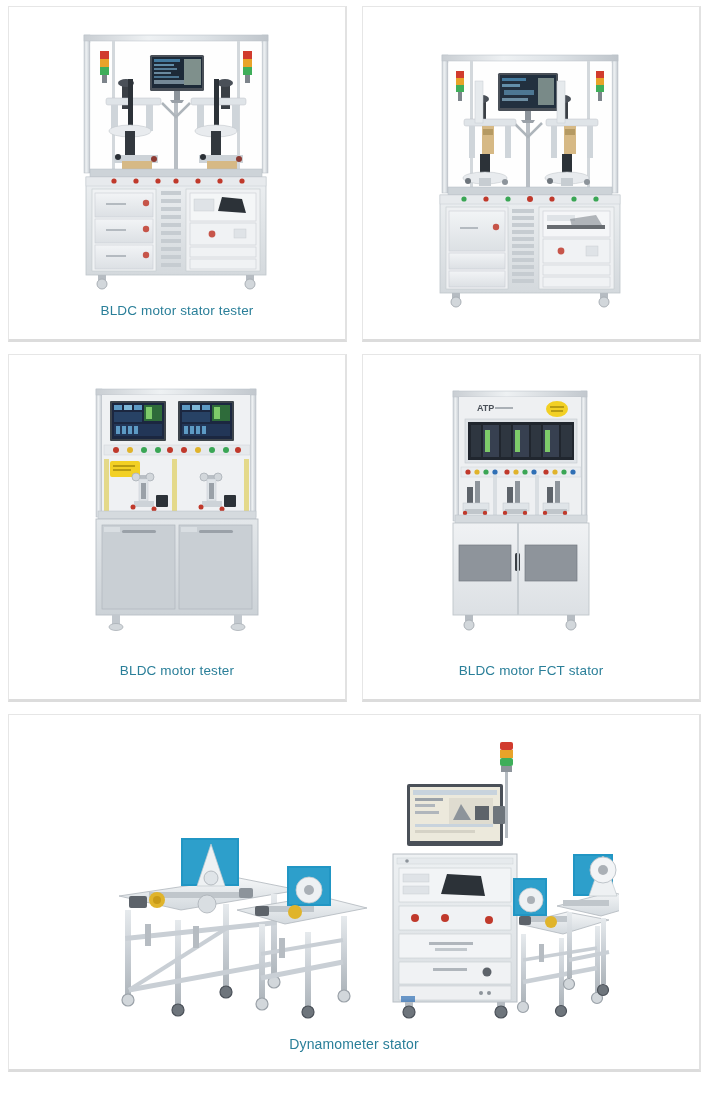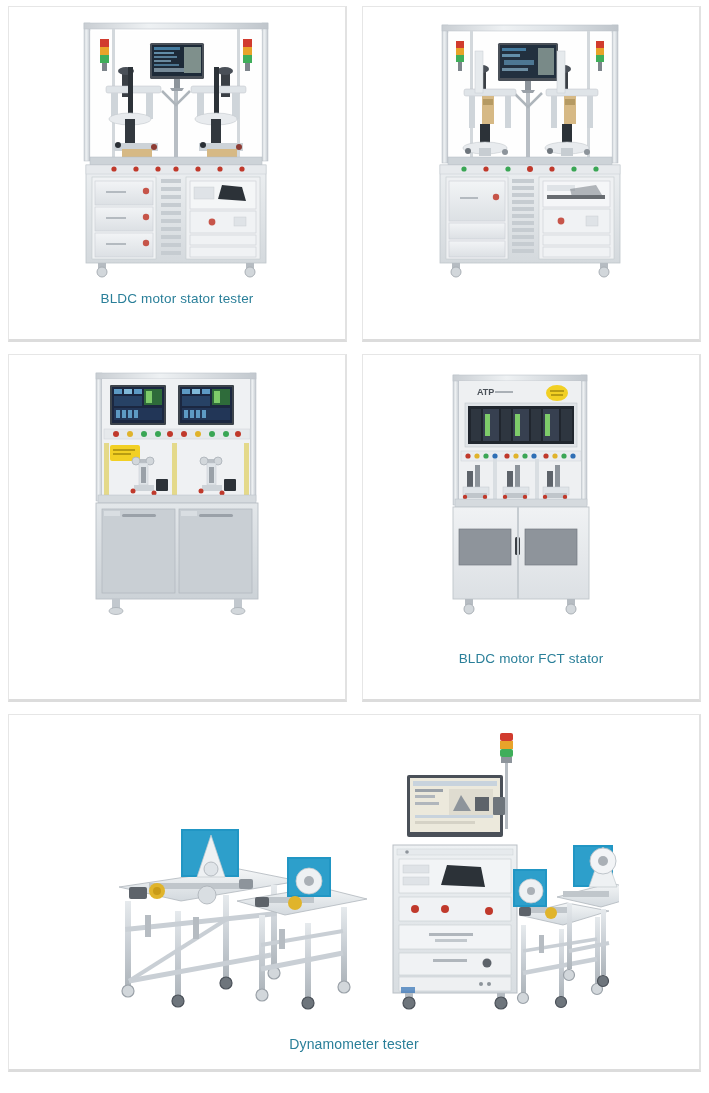--- a/index.html
+++ b/index.html
@@ -37,30 +37,30 @@
     position: relative;
   }
   .row-1 .card, .row-2 .card { flex: 1 1 0; height: 336px; }
   .row-2 .card { height: 348px; }
   .row-3 .card { width: 100%; height: 358px; }
 
   .card-figure {
     flex: 1 1 auto;
     width: 100%;
     display: flex;
-    align-items: flex-start;
+    align-items: center;
     justify-content: center;
     padding: 4px 0 0 0;
   }
   .card-caption {
     color: #2a7f99;
     font-size: 13.5px;
     line-height: 1.2;
     text-align: center;
-    padding: 0 4px 32px 4px;
+    padding: 0 4px 20px 4px;
     width: 100%;
     letter-spacing: .15px;
     font-family: "Liberation Sans", sans-serif;
   }
   .row-3 .card-caption { font-size: 14px; padding-bottom: 16px; }
 
   svg { display: block; }
 </style>
 </head>
 <body>
@@ -464,20 +464,21 @@
           <rect x="115" y="155" width="34" height="3" rx="1.5" fill="#9aa1a8"></rect>
           <rect x="20" y="152" width="16" height="5" fill="#d9dee2"></rect>
           <rect x="97" y="152" width="16" height="5" fill="#d9dee2"></rect>
 
           <rect x="28" y="240" width="8" height="10" fill="#c2c8ce"></rect>
           <ellipse cx="32" cy="252" rx="7" ry="3.5" fill="#d2d7db" stroke="#aab0b6" stroke-width="0.8"></ellipse>
           <rect x="150" y="240" width="8" height="10" fill="#c2c8ce"></rect>
           <ellipse cx="154" cy="252" rx="7" ry="3.5" fill="#d2d7db" stroke="#aab0b6" stroke-width="0.8"></ellipse>
         </svg>
       </div>
+      <div class="card-caption">BLDC motor tester</div>
     </div>
 
     <div class="card">
       <div class="card-figure">
         <svg width="192" height="272" viewBox="0 0 192 272">
           <defs>
             <linearGradient id="metal4" x1="0" y1="0" x2="1" y2="0">
               <stop offset="0" stop-color="#c9ced3"></stop>
                 <stop offset="0.4" stop-color="#eef1f3"></stop>
               <stop offset="1" stop-color="#c2c8ce"></stop>
@@ -738,17 +739,17 @@
             <circle cx="514" cy="142" r="5" fill="#aab0b6"></circle>
             <rect x="474" y="172" width="46" height="6" fill="#c0c6cb"></rect>
             <rect x="478" y="184" width="5" height="66" fill="url(#al)"></rect>
             <rect x="512" y="190" width="5" height="66" fill="url(#al)"></rect>
             <path d="M480 232 L520 224" stroke="#c9cfd5" stroke-width="4" fill="none"></path>
             <circle cx="480" cy="256" r="5.5" fill="#d2d7db" stroke="#9aa1a8" stroke-width="1.2"></circle>
             <circle cx="514" cy="262" r="5.5" fill="#6e757c" stroke="#4a5058" stroke-width="1.2"></circle>
           </g>
         </svg>
       </div>
-      <div class="card-caption">Dynamometer tester</div>
+      <div class="card-caption">Dynamometer stator</div>
     </div>
   </div>
 
 </div>
 
 </body></html>

